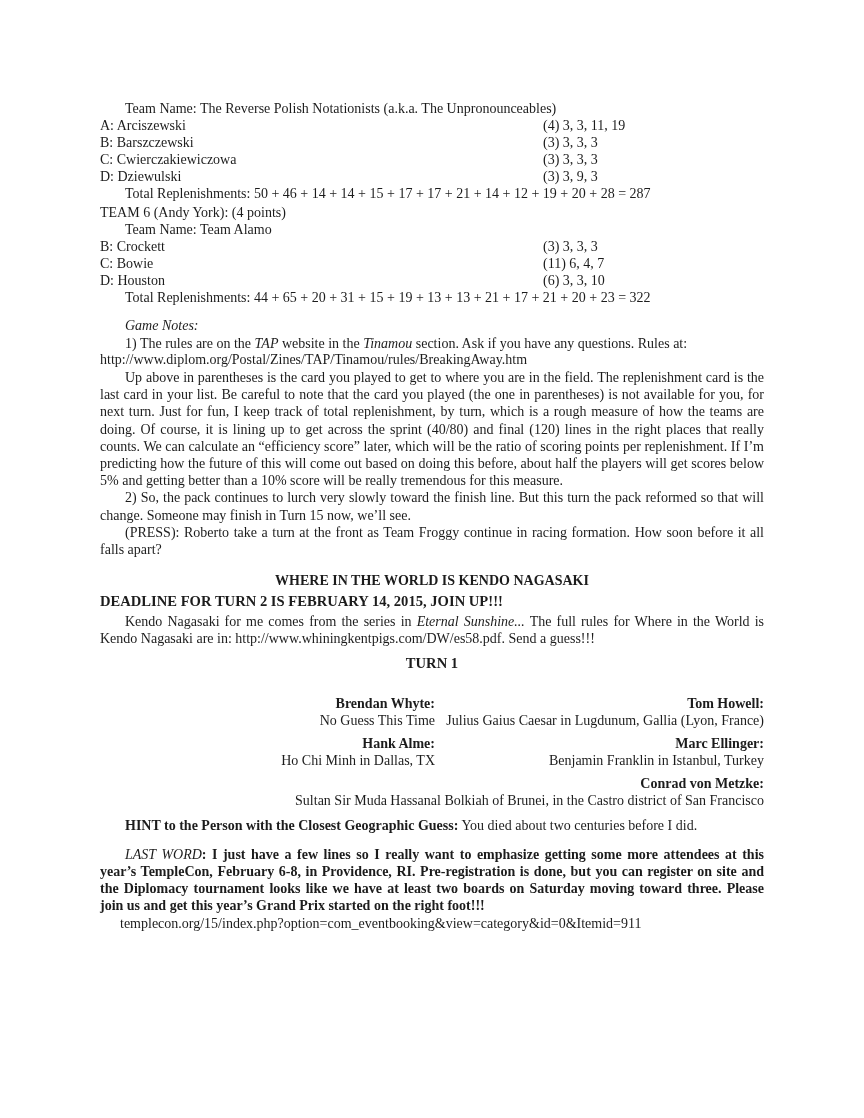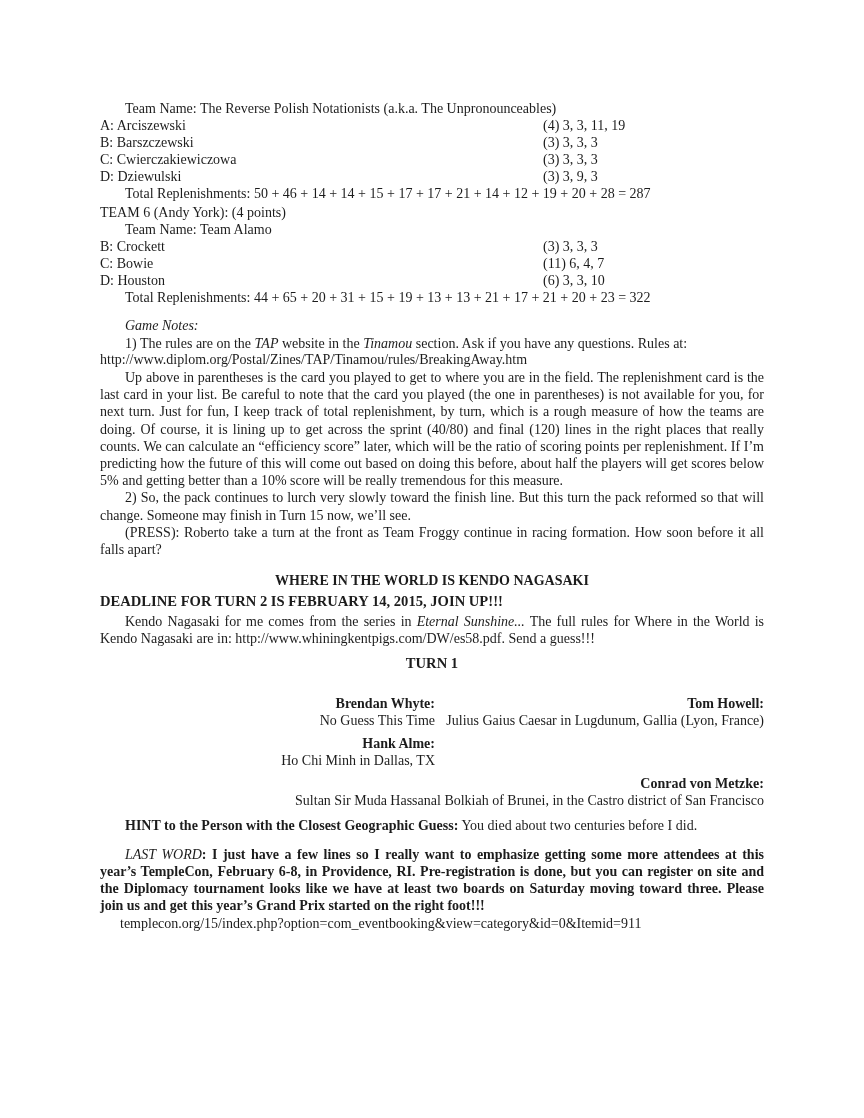--- a/index.html
+++ b/index.html
@@ -155,20 +155,24 @@
         <div class="guess-text">No Guess This Time</div>
       </div>
       <div>
         <div class="guess-name">Tom Howell:</div>
         <div class="guess-text">Julius Gaius Caesar in Lugdunum, Gallia (Lyon, France)</div>
       </div>
       <div>
         <div class="guess-name">Hank Alme:</div>
         <div class="guess-text">Ho Chi Minh in Dallas, TX</div>
       </div>
+      <div>
+        <div class="guess-name">Marc Ellinger:</div>
+        <div class="guess-text">Benjamin Franklin in Istanbul, Turkey</div>
+      </div>
       <div class="guess-full">
         <div class="guess-name">Conrad von Metzke:</div>
         <div class="guess-text">Sultan Sir Muda Hassanal Bolkiah of Brunei, in the Castro district of San Francisco</div>
       </div>
     </div>
 
     <div class="para hint-para">
       <span class="b">HINT to the Person with the Closest Geographic Guess:</span><span> You died about two centuries before I did.</span>
     </div>
 

